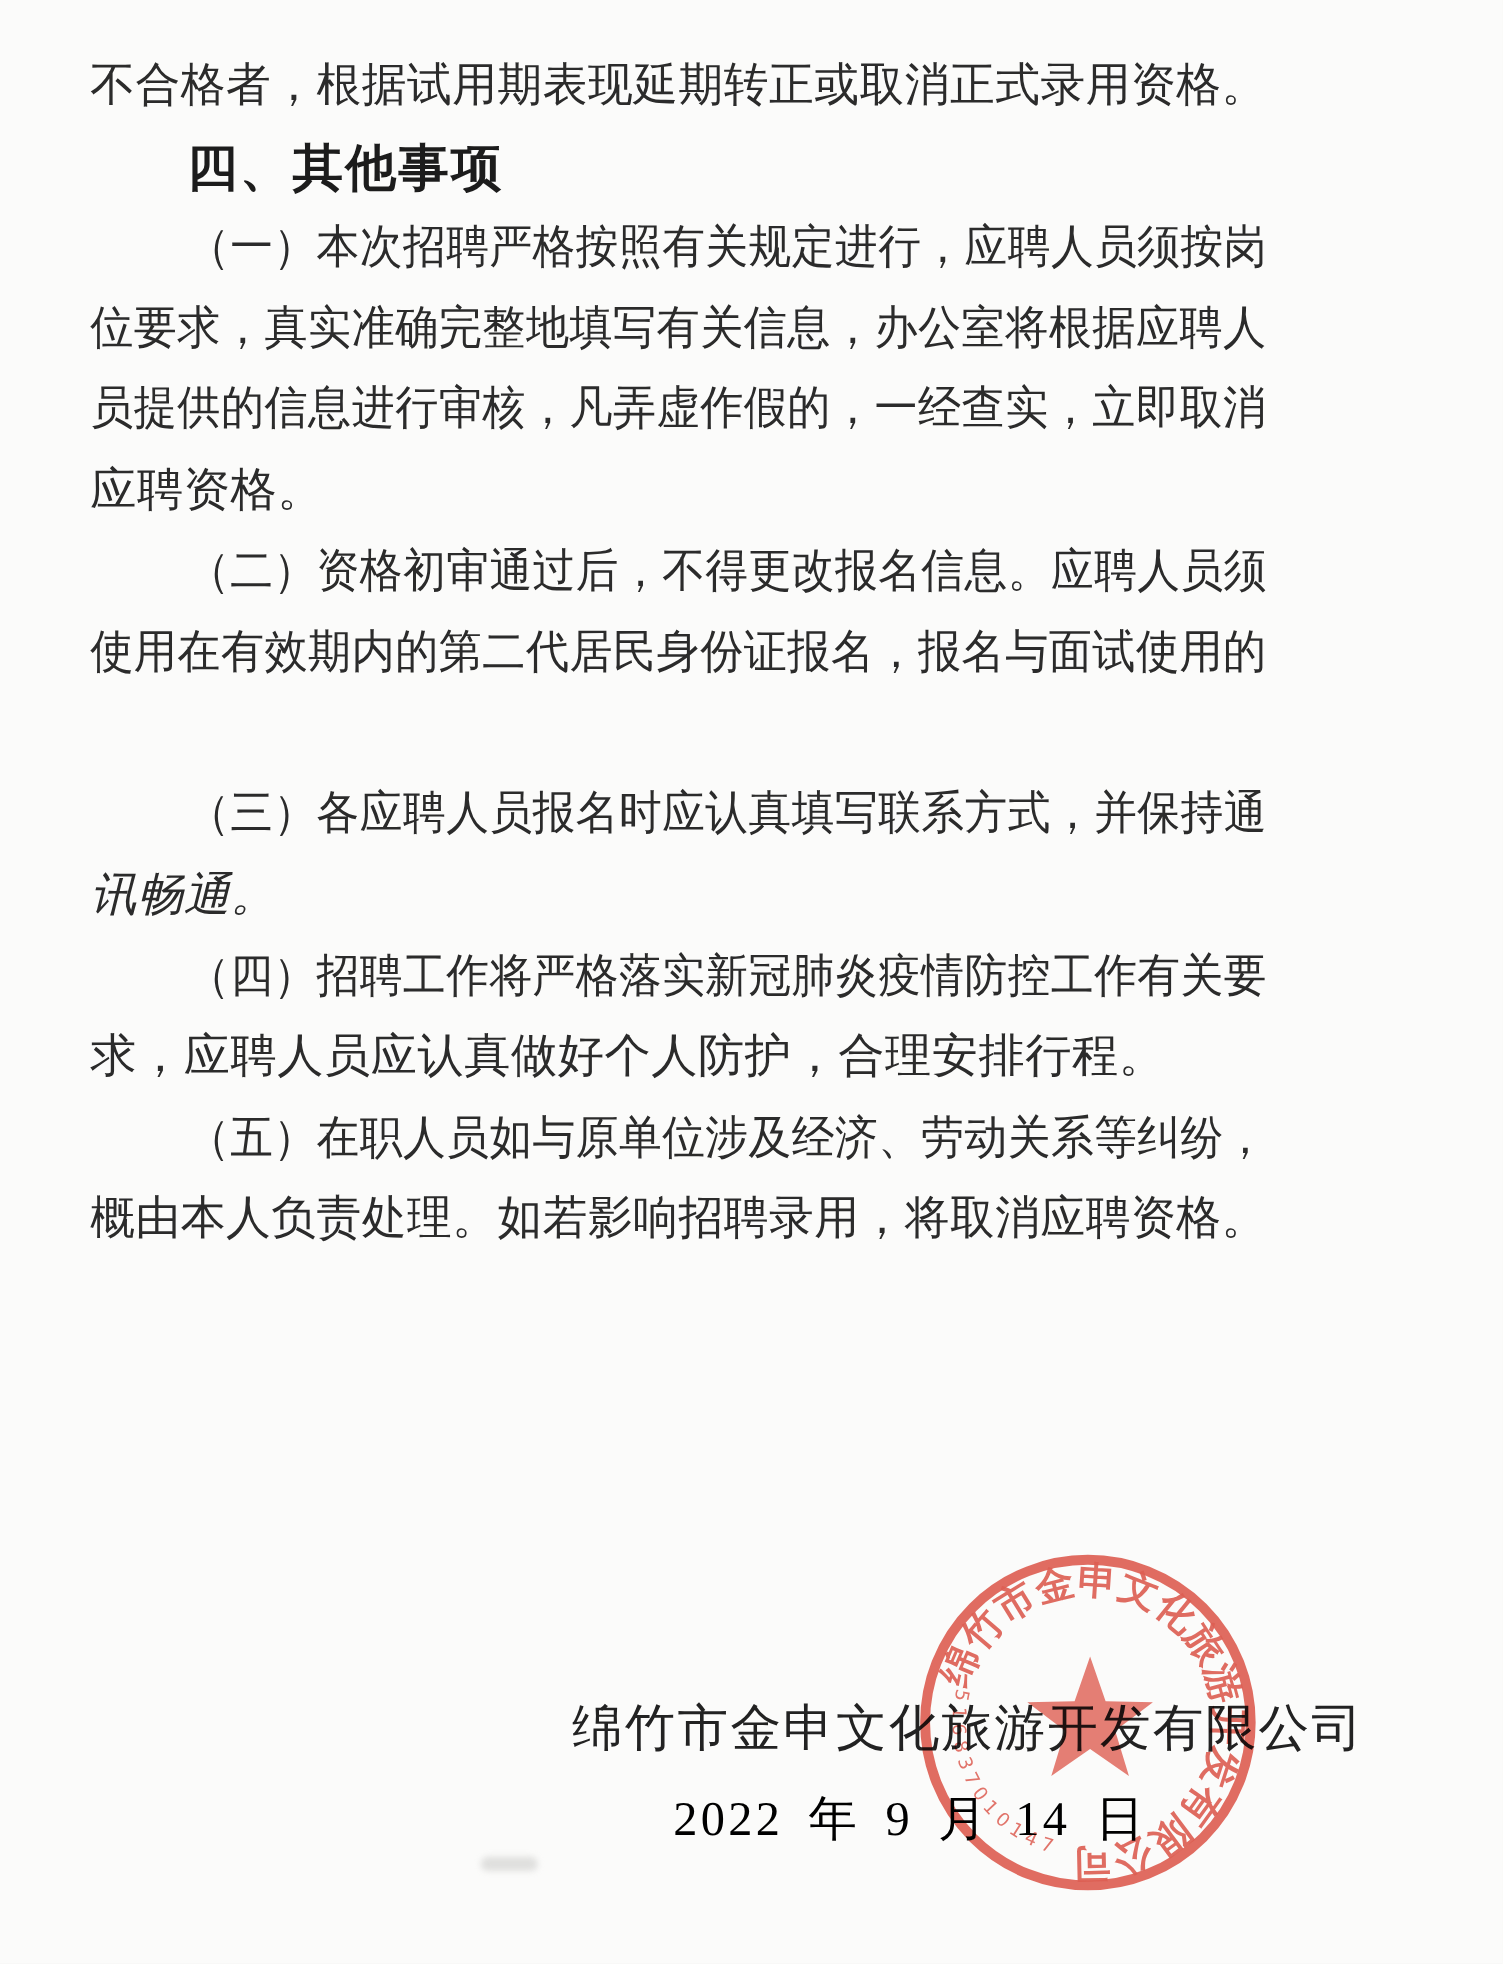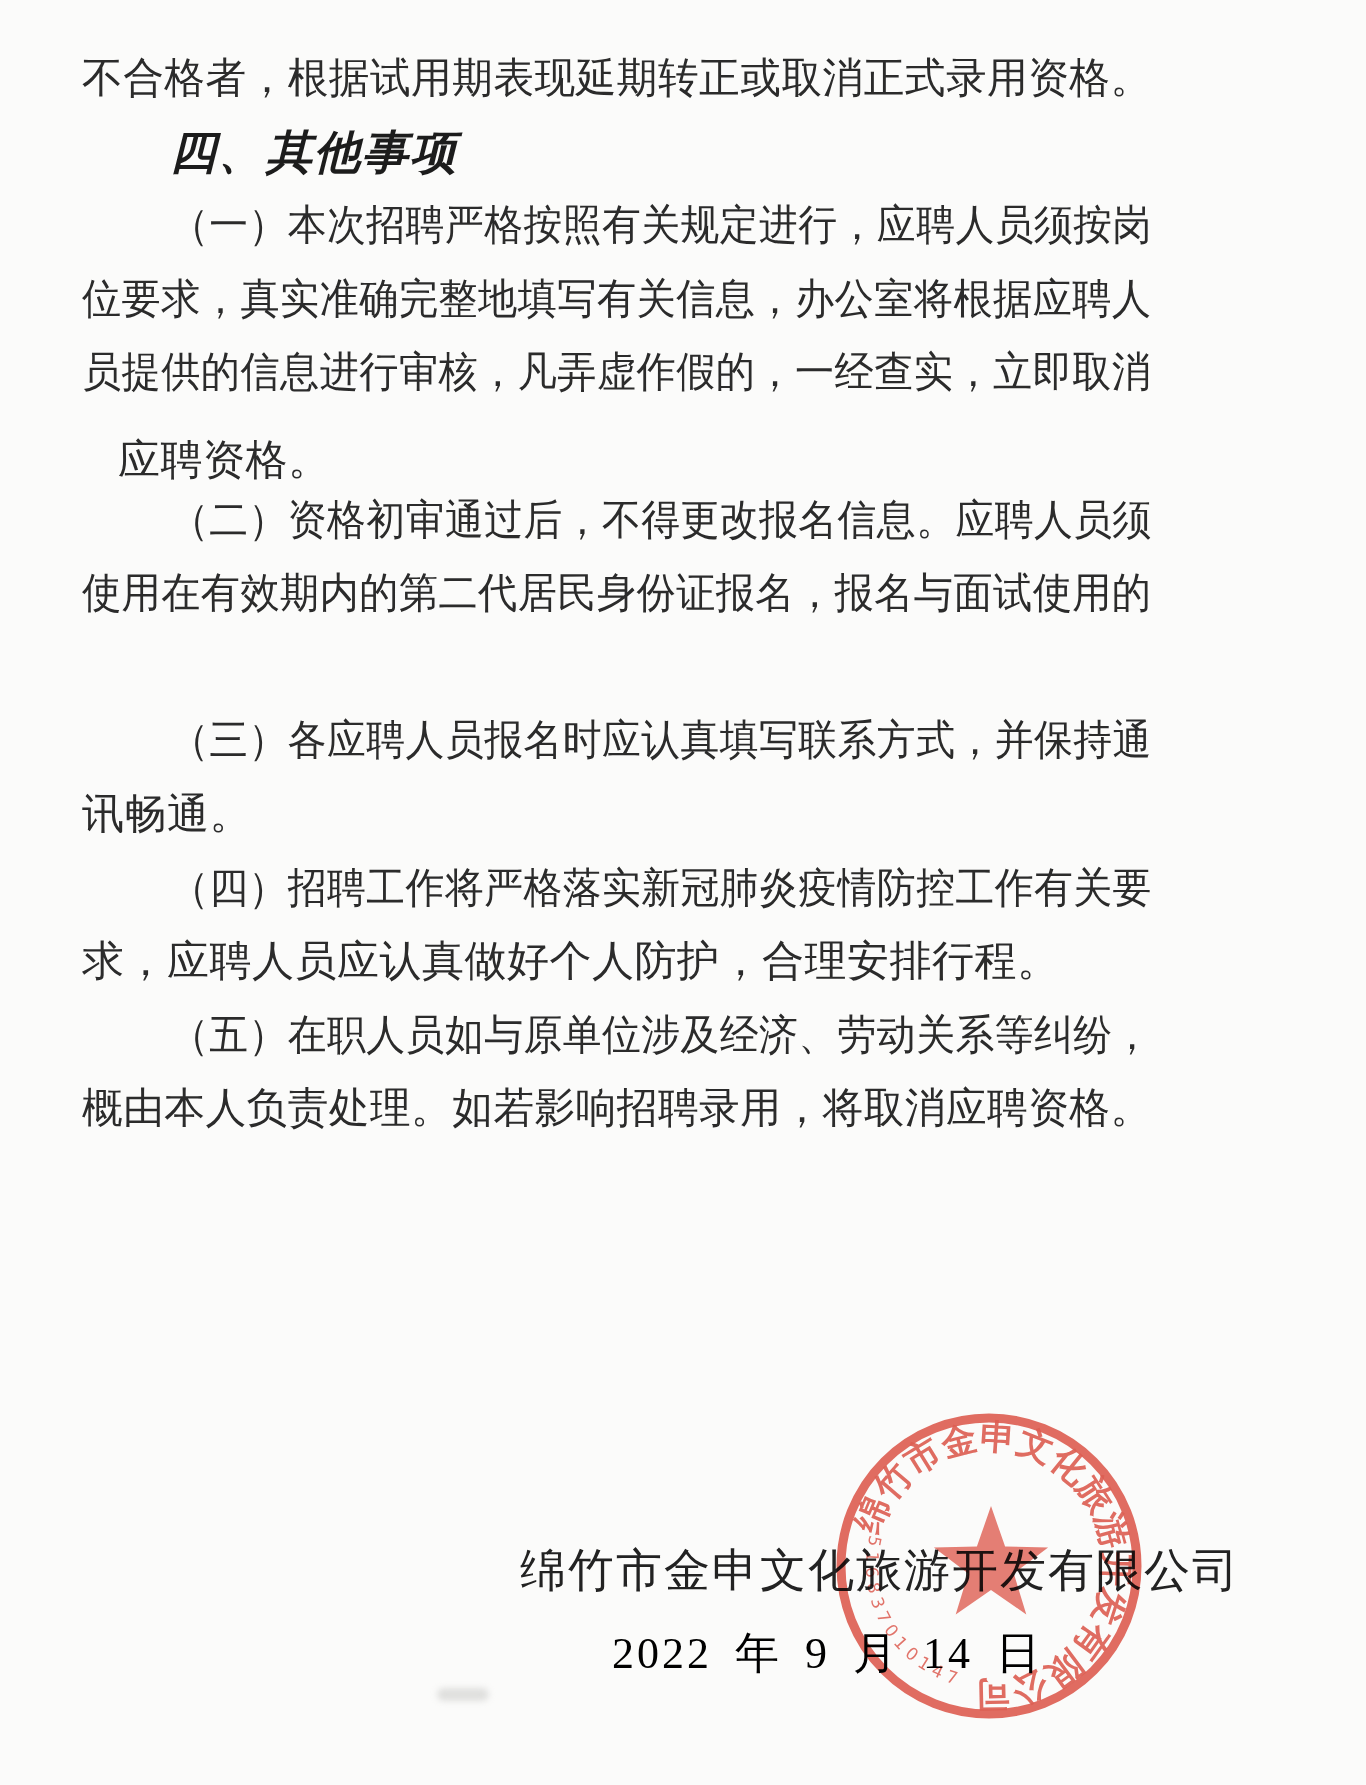--- a/index.html
+++ b/index.html
@@ -69,29 +69,29 @@
     opacity:0.55;
   }
 </style>
 </head>
 <body>
 
 <div class="page">
 
   <div class="doc-body">
       <div class="line" style="top: 50px; transform: scaleX(0.968);">不合格者，根据试用期表现延期转正或取消正式录用资格。</div>
-      <div class="line indent heading" style="top: 123.6px; font-style: italic;">四、其他事项</div>
+      <div class="line indent heading" style="top: 123.6px;">四、其他事项</div>
       <div class="line indent" style="top: 197.2px; transform: scaleX(0.924);">（一）本次招聘严格按照有关规定进行，应聘人员须按岗</div>
       <div class="line" style="top: 270.8px; transform: scaleX(0.932);">位要求，真实准确完整地填写有关信息，办公室将根据应聘人</div>
       <div class="line" style="top: 344.4px; transform: scaleX(0.932);">员提供的信息进行审核，凡弄虚作假的，一经查实，立即取消</div>
-      <div class="line" style="top: 432px; margin-left: 36px;">应聘资格。</div>
+      <div class="line" style="top: 418px;">应聘资格。</div>
       <div class="line indent" style="top: 491.6px; transform: scaleX(0.924);">（二）资格初审通过后，不得更改报名信息。应聘人员须</div>
       <div class="line" style="top: 565.2px; transform: scaleX(0.932);">使用在有效期内的第二代居民身份证报名，报名与面试使用的</div>
       <div class="line indent" style="top: 712.4px; transform: scaleX(0.924);">（三）各应聘人员报名时应认真填写联系方式，并保持通</div>
-      <div class="line" style="top: 786px;">讯畅通。</div>
+      <div class="line" style="top: 786px; font-style: italic;">讯畅通。</div>
       <div class="line indent" style="top: 859.6px; transform: scaleX(0.924);">（四）招聘工作将严格落实新冠肺炎疫情防控工作有关要</div>
       <div class="line" style="top: 933.2px;">求，应聘人员应认真做好个人防护，合理安排行程。</div>
       <div class="line indent" style="top: 1006.8px; transform: scaleX(0.924);">（五）在职人员如与原单位涉及经济、劳动关系等纠纷，</div>
       <div class="line" style="top: 1080.4px; transform: scaleX(0.968);">概由本人负责处理。如若影响招聘录用，将取消应聘资格。</div>
     </div>
 
   <div class="company-line">绵竹市金申文化旅游开发有限公司</div>
 
   <div class="date-line">2022 年 9 月 14 日</div>
 

